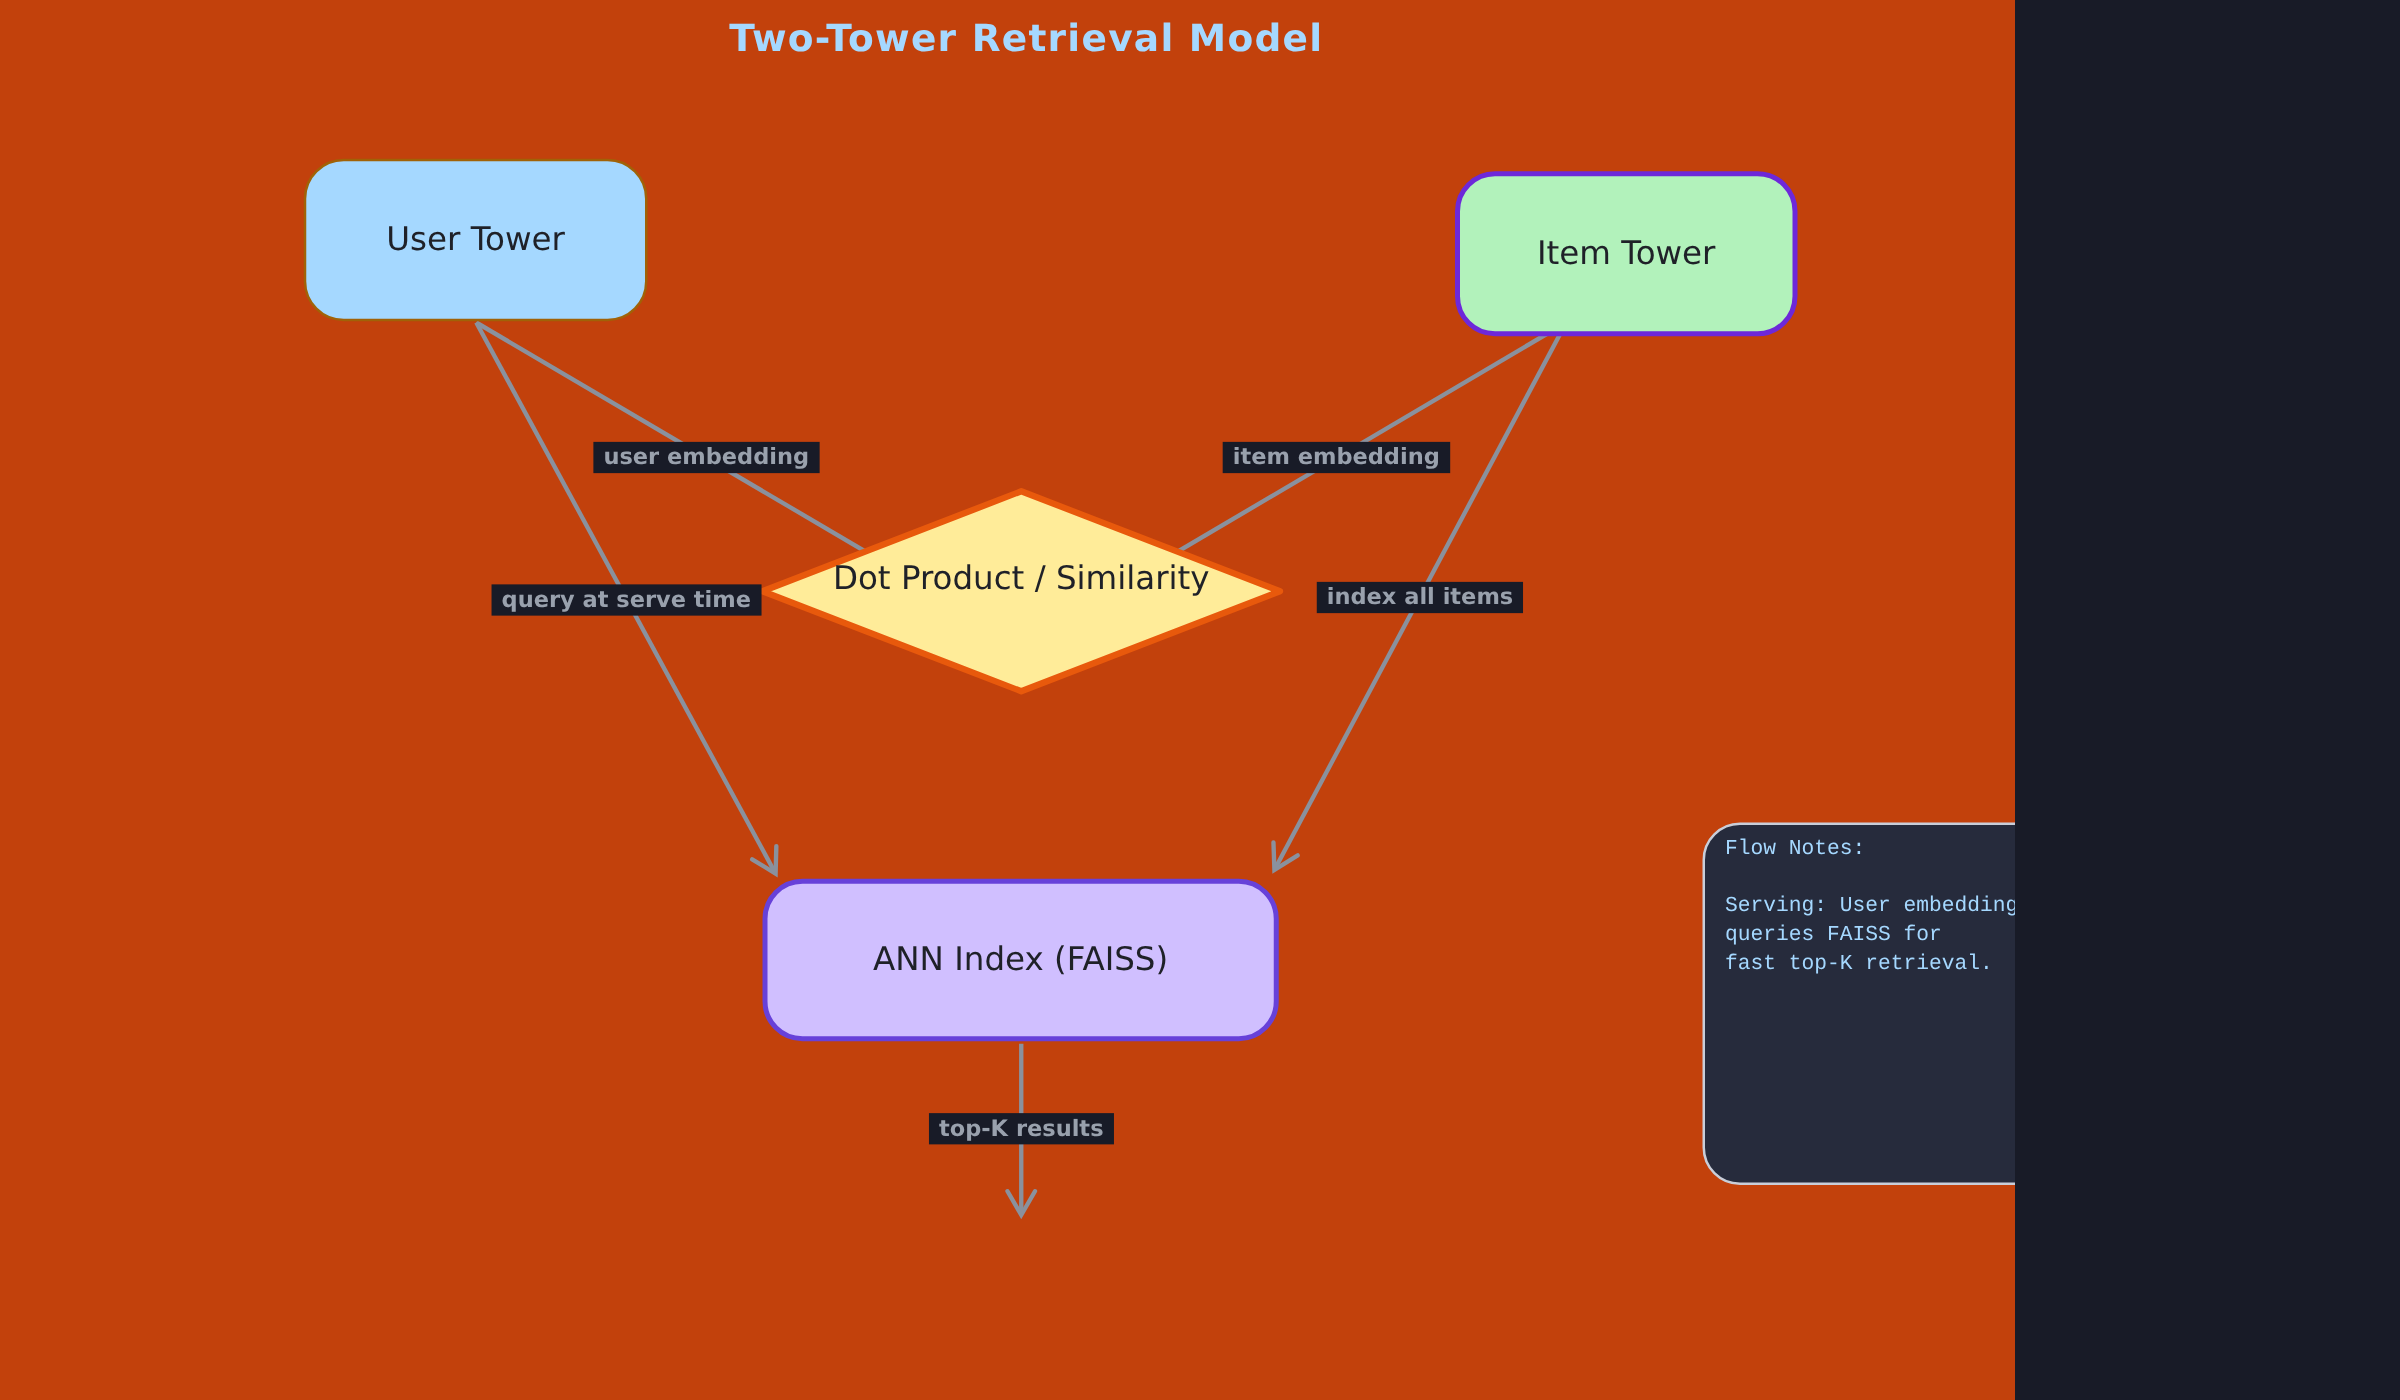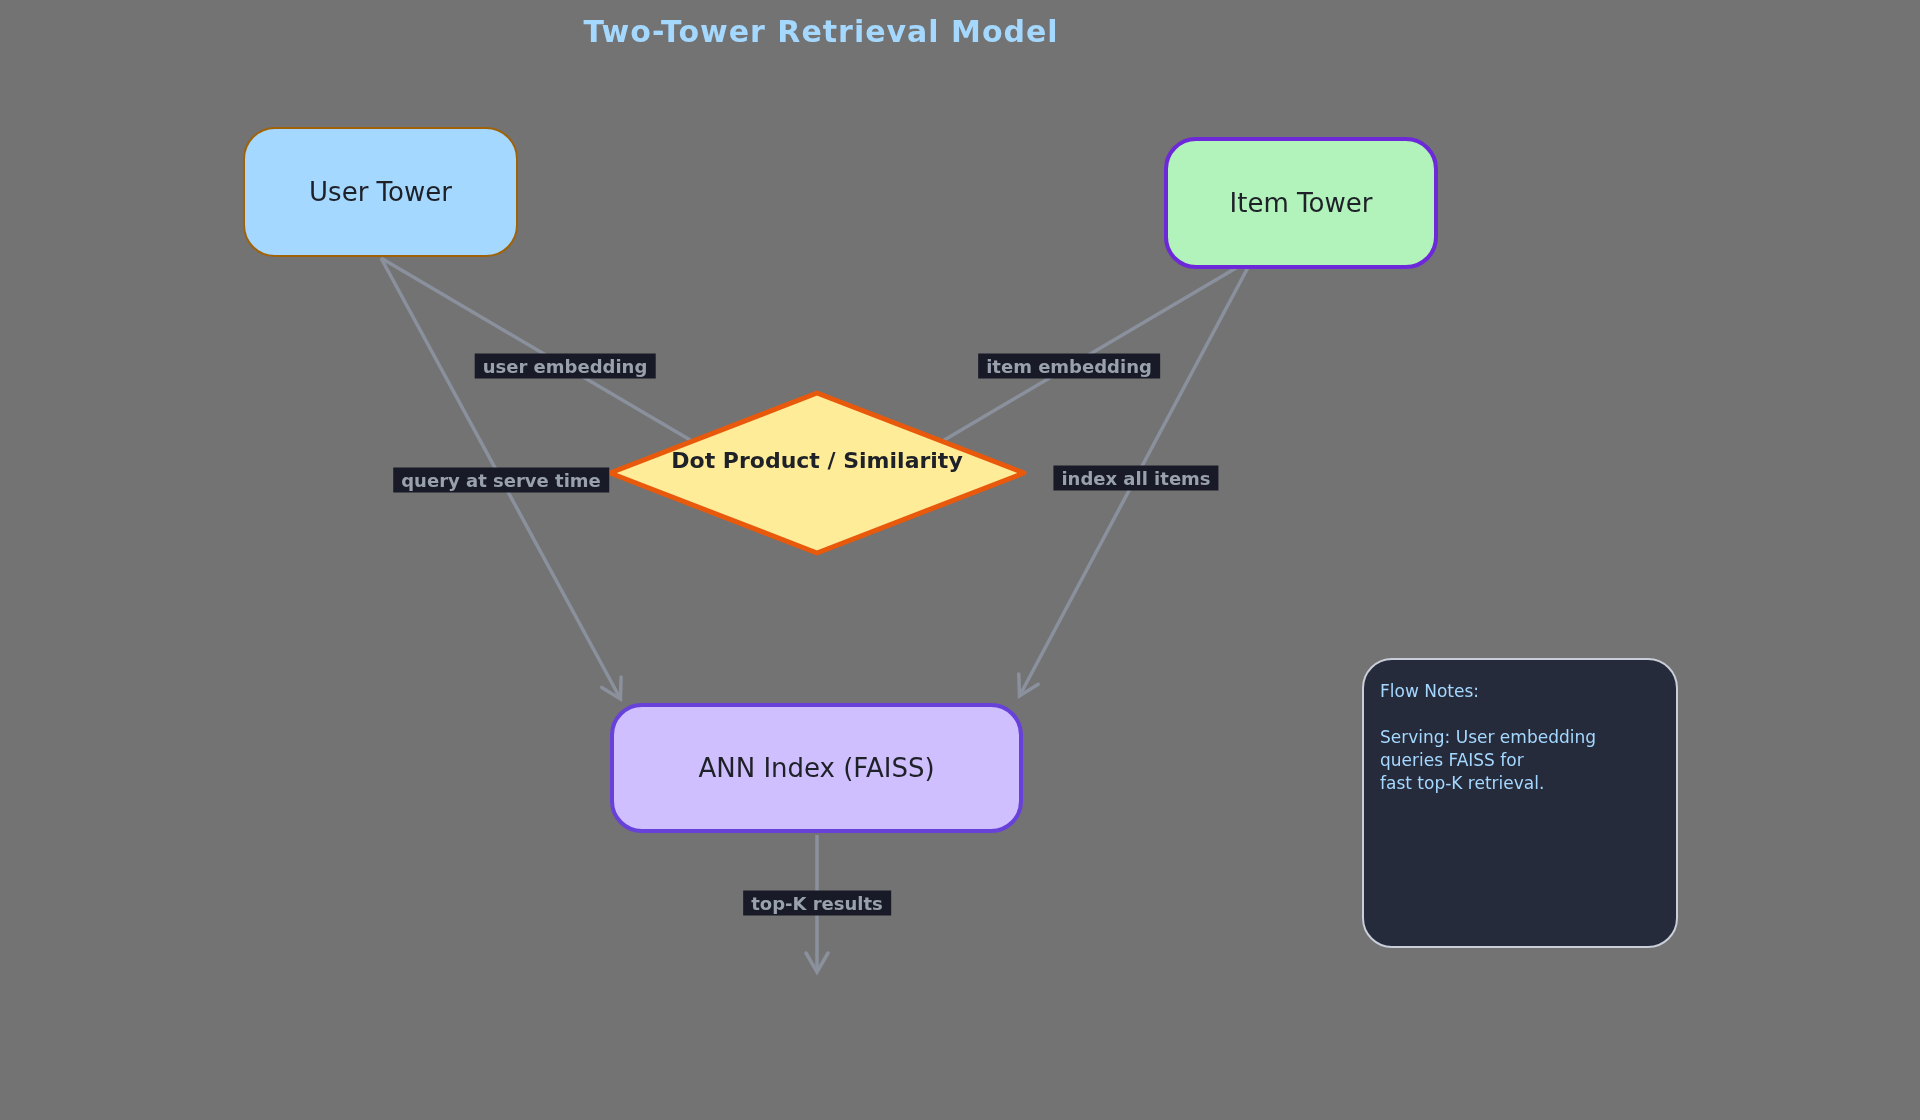--- a/index.html
+++ b/index.html
@@ -3,23 +3,23 @@
 <meta charset="utf-8">
 <style>
   html, body {
     margin: 0;
     padding: 0;
     background: #181b27;
     font-family: "DejaVu Sans", sans-serif;
   }
   .canvas {
     position: relative;
-    width: 1920px;
+    width: 1612px;
     height: 1120px;
-    background: #737373;
+    background: #c2410c;
     overflow: hidden;
   }
   .diagram-title {
     position: absolute;
     left: 821px;
     top: 14px;
     transform: translateX(-50%);
     color: #a5d8ff;
     font-size: 30px;
     font-weight: bold;
@@ -63,22 +63,22 @@
   .diamond-wrap {
     position: absolute;
     left: 600px; top: 384px; width: 434px; height: 178px;
   }
   .diamond-wrap svg { position: absolute; left: 0; top: 0; }
   .diamond-label {
     position: absolute;
     left: 50%; top: 64px;
     transform: translateX(-50%);
     color: #1f2128;
-    font-size: 22px;
-    font-weight: 700;
+    font-size: 26px;
+    font-weight: 400;
     white-space: nowrap;
   }
   .edge-label {
     position: absolute;
     transform: translate(-50%, -50%);
     background: #181b27;
     color: #99a1ad;
     font-size: 18px;
     padding: 2px 8px;
     white-space: nowrap;
@@ -89,24 +89,25 @@
   .label-item-embedding   { left: 1069px; top: 366px; }
   .label-index-all-items  { left: 1136px; top: 478px; }
   .label-top-k-results    { left: 817px;  top: 903px; }
   .notes-panel {
     position: absolute;
     left: 1362px; top: 658px; width: 316px; height: 290px;
     box-sizing: border-box;
     background: #262b3c;
     border: 2px solid #c9ced9;
     border-radius: 30px;
-    padding: 20px 16px 16px 16px;
+    padding: 8px 16px 16px 16px;
     color: #a5d8ff;
     font-size: 17px;
     line-height: 23px;
+    font-family: Liberation Mono, monospace;
   }
   .notes-title { margin-bottom: 23px; }
   .notes-para { white-space: pre-line; margin-bottom: 23px; }
   .notes-para:last-child { margin-bottom: 0; }
 </style>
 </head>
 <body>
 
 <div class="canvas">
 

